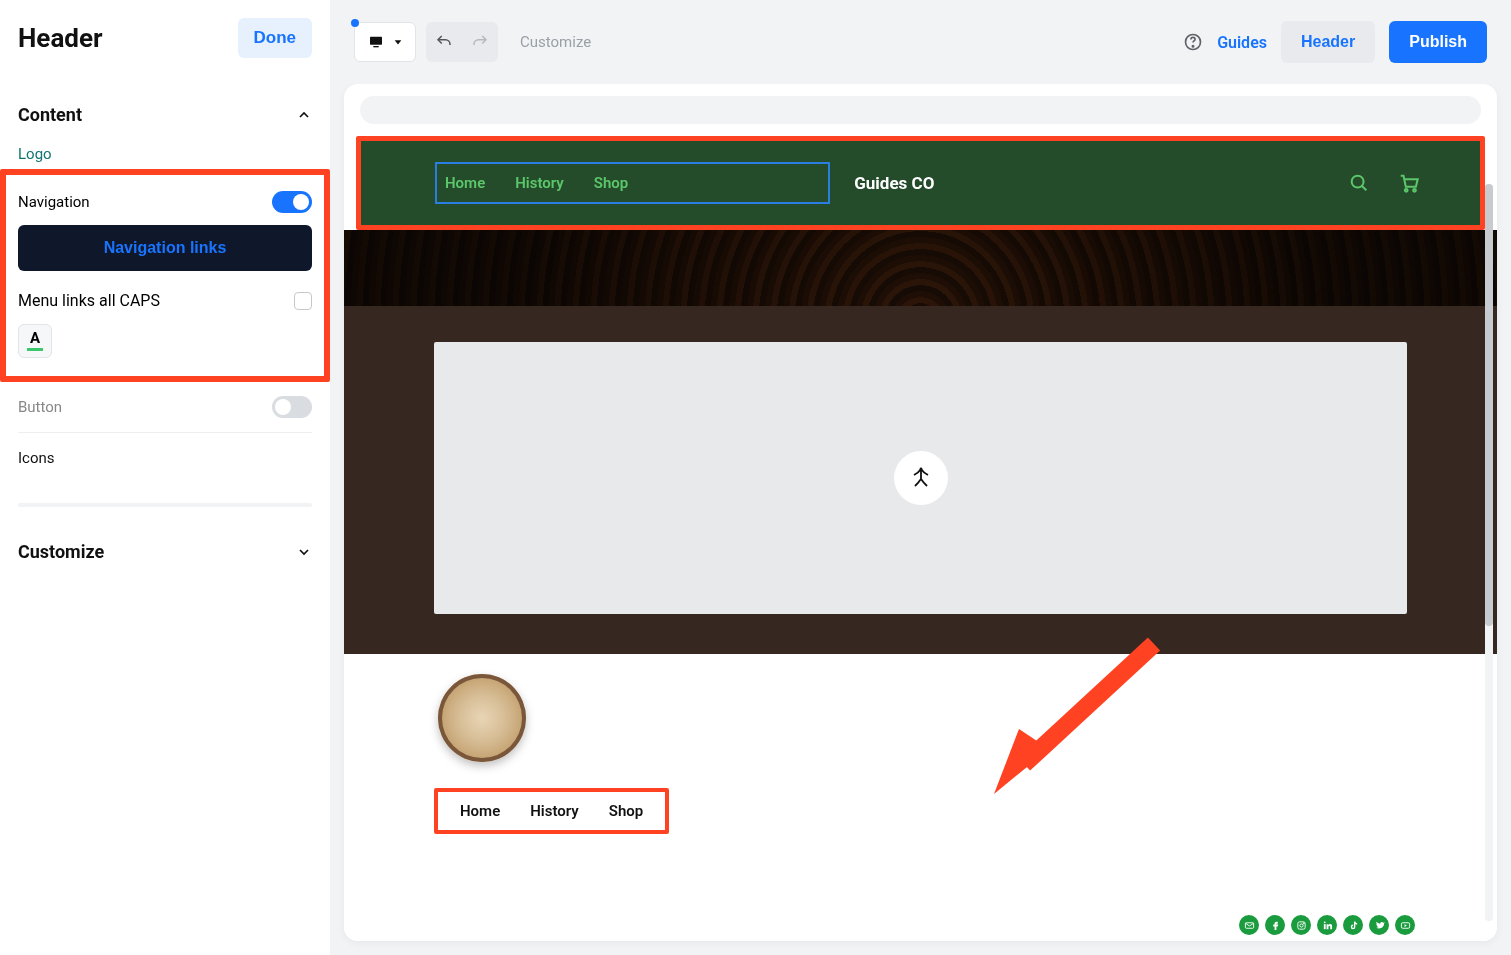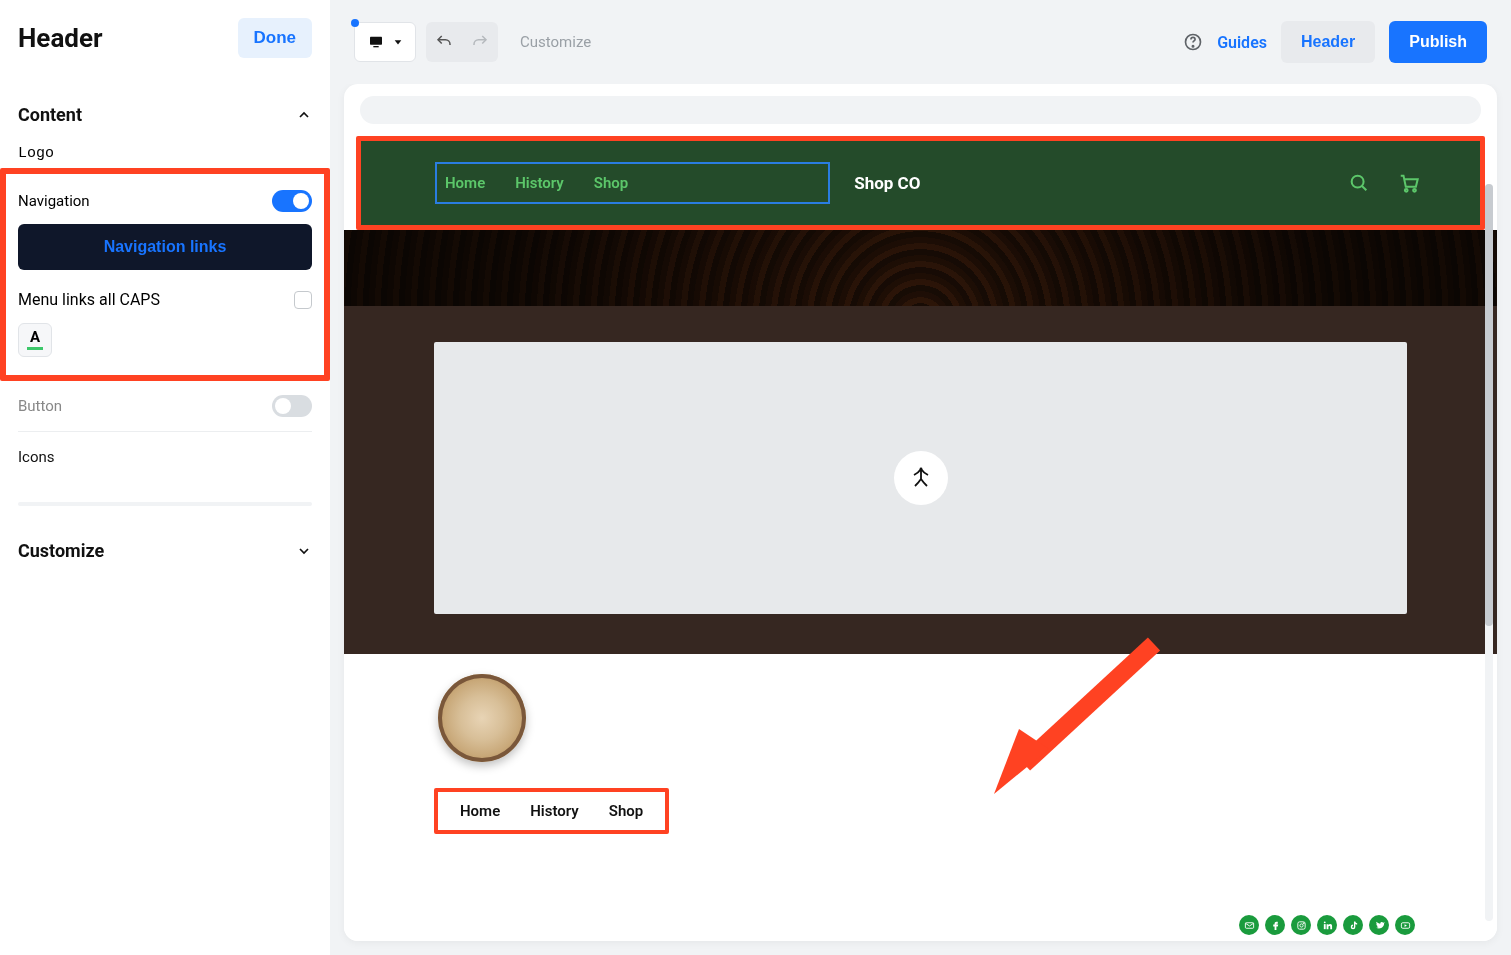--- a/index.html
+++ b/index.html
@@ -24,21 +24,21 @@
 }
 .sidebar-head { display: flex; justify-content: space-between; align-items: center; margin-bottom: 40px; }
 .sidebar-title { font-size: 26px; font-weight: 700; color: #111; }
 .done-btn {
   background: #e7f1fd; color: #1874ff; border: none; font-weight: 600;
   font-size: 17px; padding: 10px 16px; border-radius: 6px; cursor: pointer; margin-left: 8px;
 }
 .section-head { display: flex; justify-content: space-between; align-items: center; cursor: pointer; padding: 6px 0; gap: 44px; }
 .section-title { font-size: 18px; font-weight: 700; color: #111; }
 .chevron { width: 16px; height: 16px; }
-.logo-row { font-size: 15px; color: #000000; padding: 14px 0 6px 0; font-family: Liberation Mono, monospace; }
+.logo-row { font-size: 15px; color: #0f766e; padding: 14px 0 6px 0; }
 .nav-box {
   border: 6px solid #ff4222;
   border-radius: 2px;
   margin-left: -18px; margin-right: -18px;
   padding: 10px 12px 18px 12px;
 }
 .nav-row { display: flex; justify-content: space-between; align-items: center; font-size: 15px; padding: 6px 0 12px 0; }
 .toggle { width: 40px; height: 22px; border-radius: 11px; position: relative; cursor: pointer; }
 .toggle.on { background: #1874ff; }
 .toggle.off { background: #d9dde1; }
@@ -258,21 +258,21 @@
         <div class="header-highlight">
           <div class="site-header">
             <div style="display:flex;align-items:center;">
               <div class="site-nav">
                 <div class="nav-sel">
                   <a>Home</a>
                   <a>History</a>
                   <a>Shop</a>
                 </div>
               </div>
-              <div class="site-title">Shop CO</div>
+              <div class="site-title">Guides CO</div>
             </div>
             <div class="site-icons">
               <svg class="ic" width="22" height="22" viewBox="0 0 24 24" fill="none" stroke="currentColor" stroke-width="2.2">
                   <circle cx="10.5" cy="10.5" r="6.5"></circle>
                   <line x1="20" y1="20" x2="15.2" y2="15.2"></line>
                 </svg>
               <svg class="ic" width="22" height="22" viewBox="0 0 24 24" fill="none" stroke="currentColor" stroke-width="2.2">
                   <circle cx="9" cy="20" r="1.5"></circle>
                   <circle cx="18" cy="20" r="1.5"></circle>
                   <path d="M3 4h3l2.5 12h11l2-8H7"></path>

